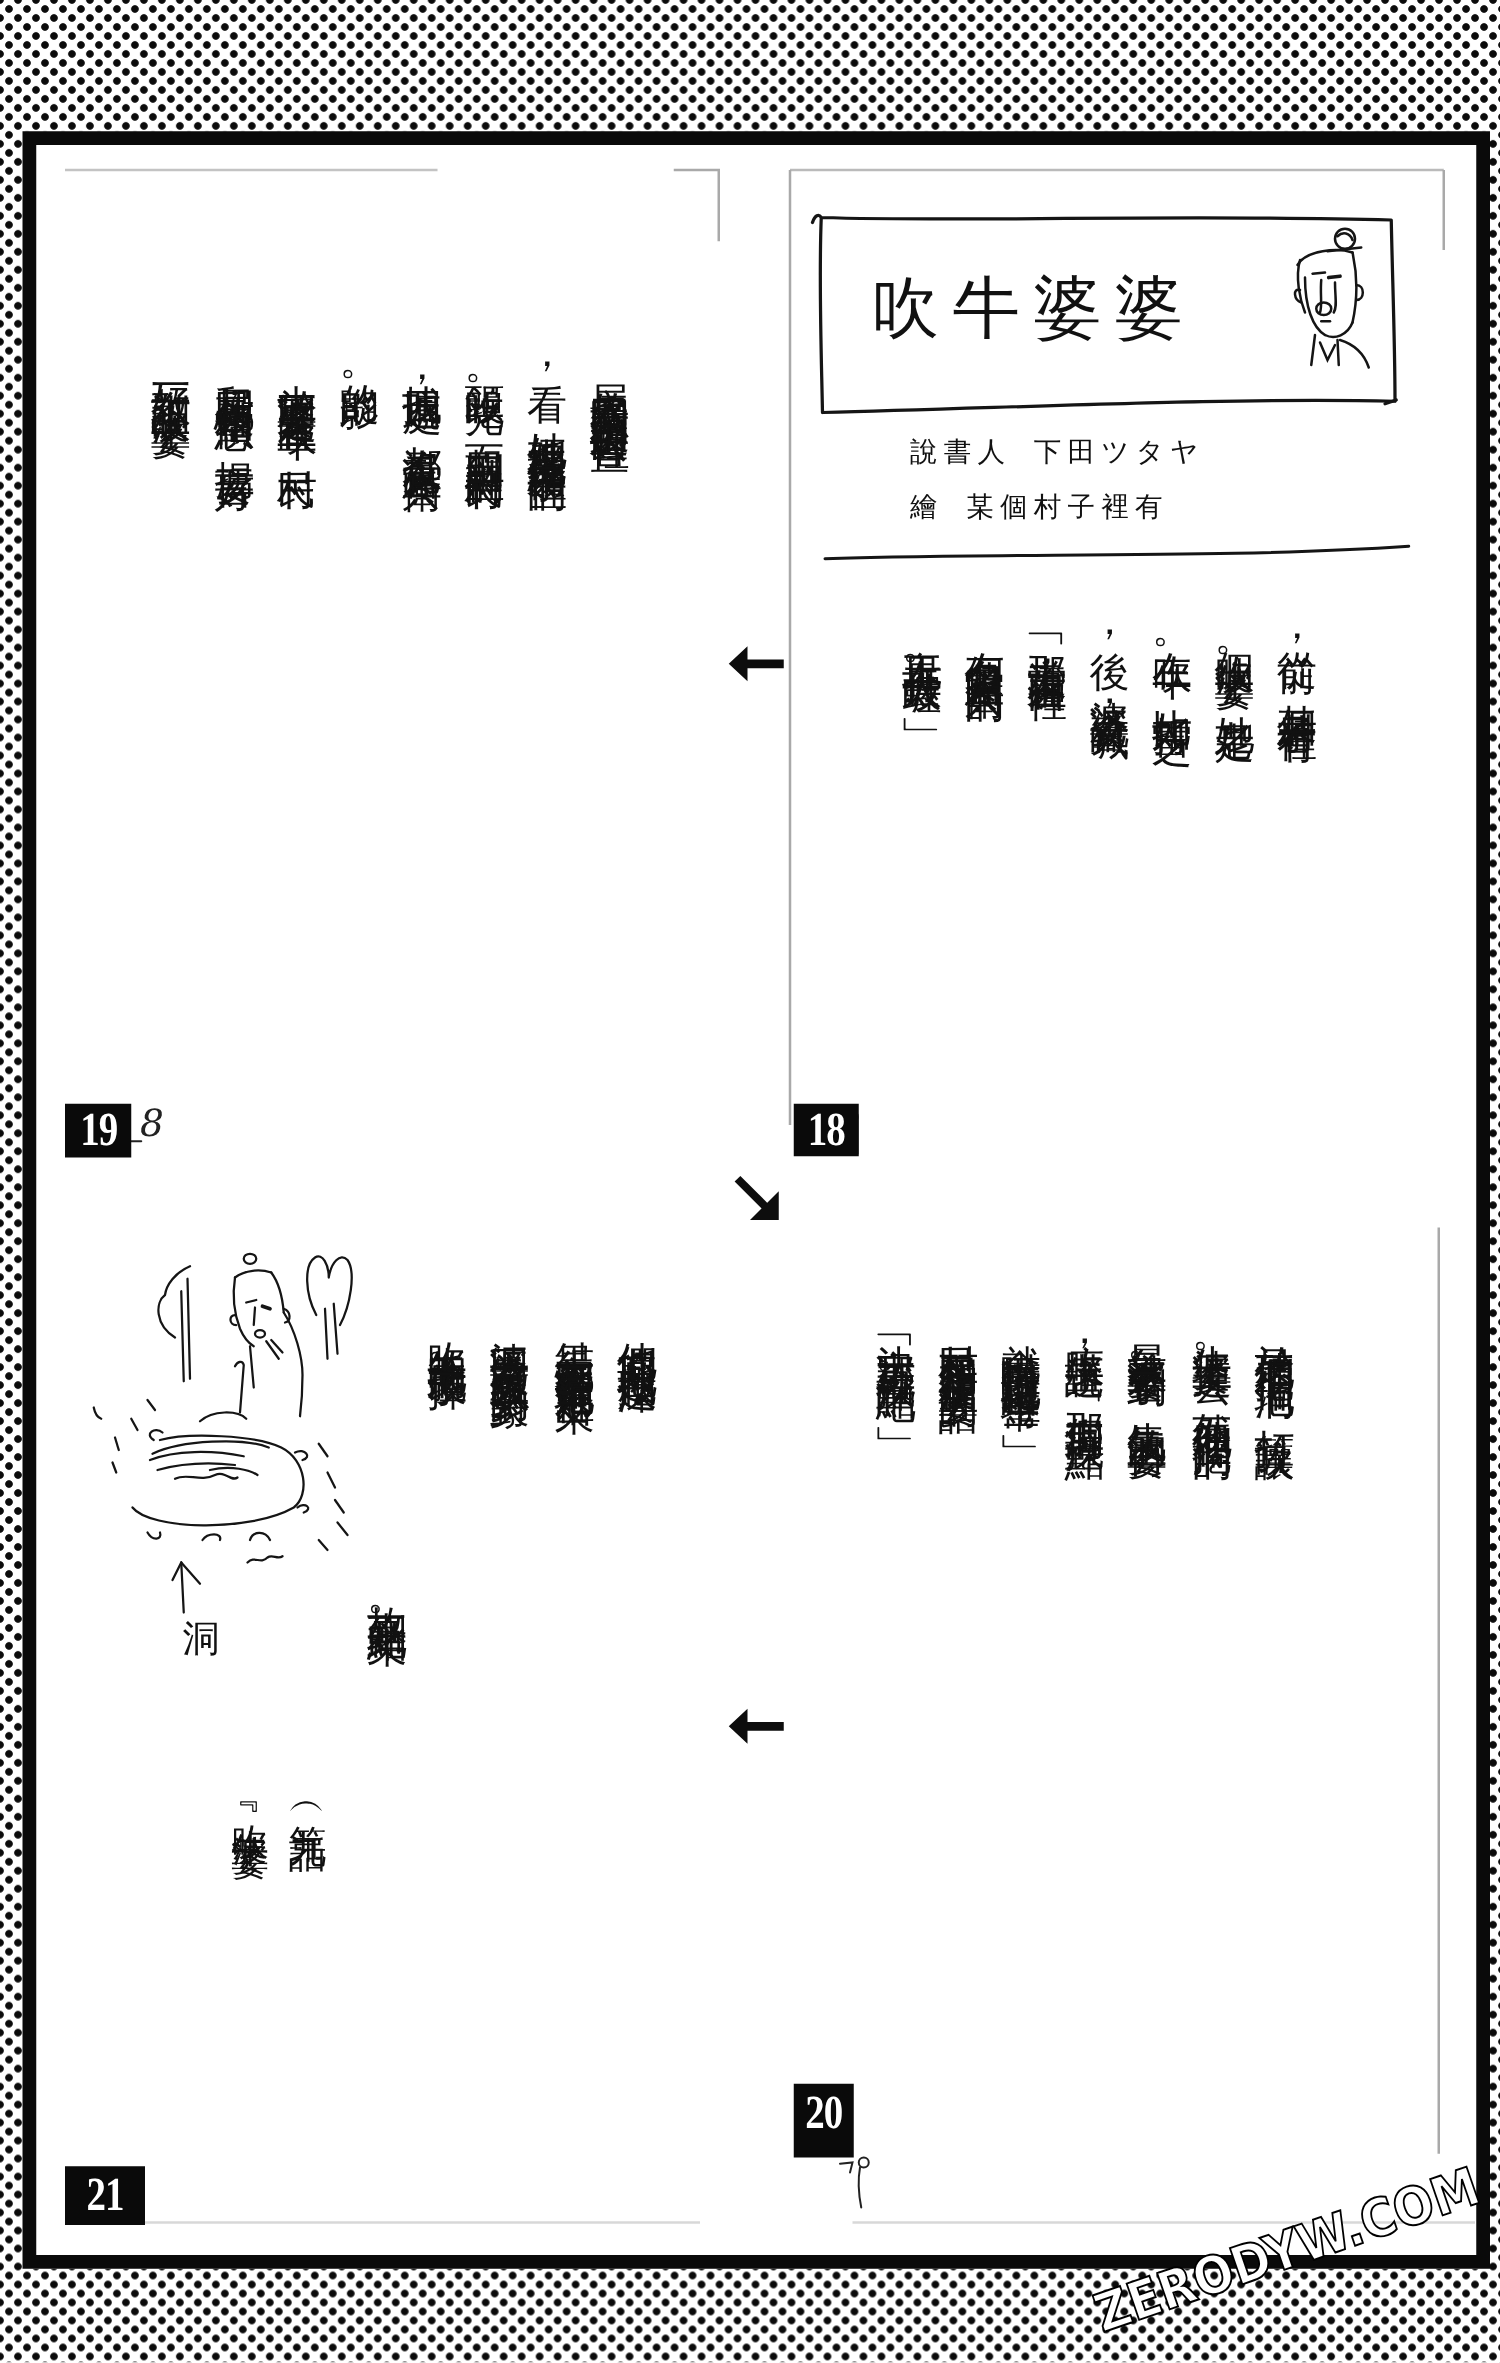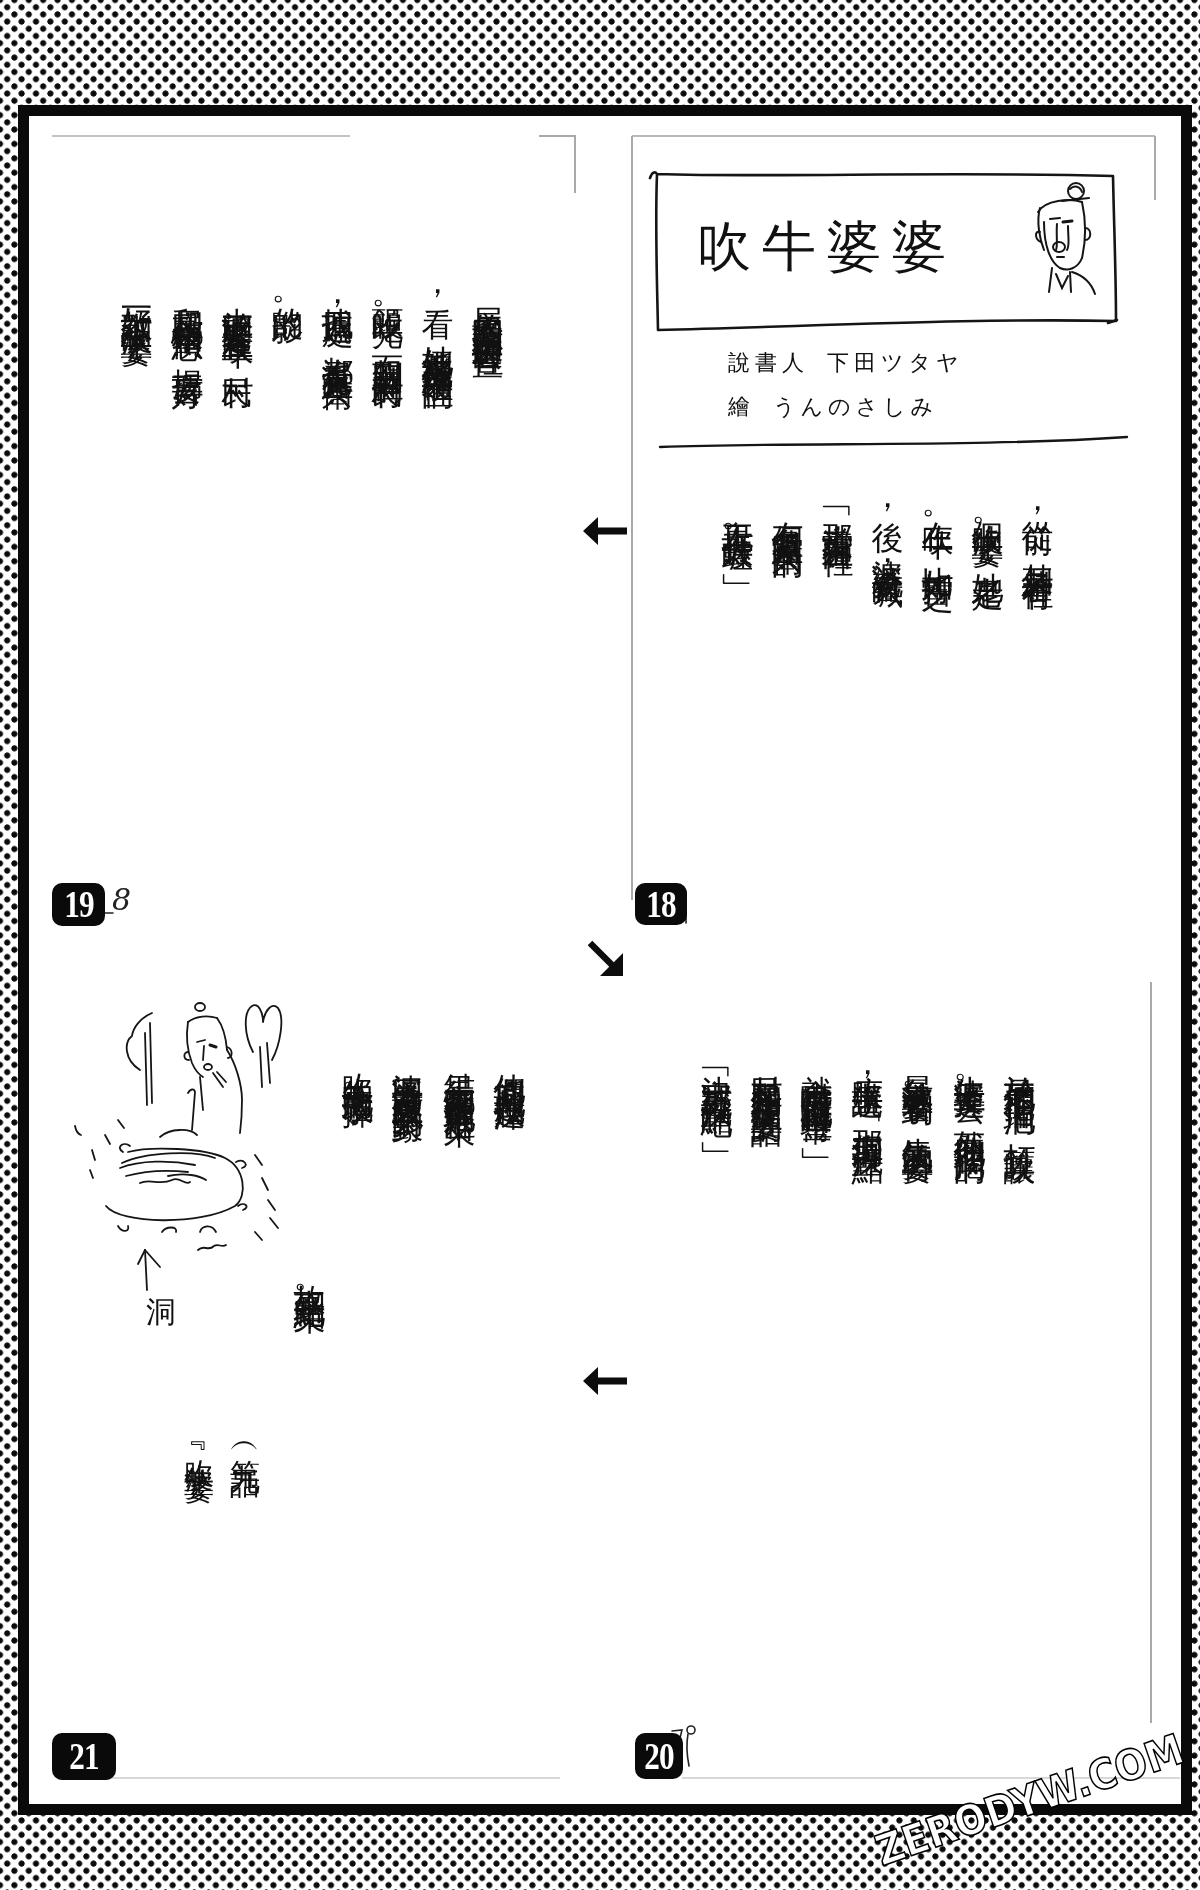--- a/index.html
+++ b/index.html
@@ -31,21 +31,21 @@
   }
   .credit {
     position: absolute; left: 728px;
     font-family: "DejaVu Sans", sans-serif; font-size: 22px; line-height: 34px;
     letter-spacing: 5px; color: #111111; white-space: nowrap;
   }
   .credit .name { margin-left: 18px; }
   .pnum {
     position: absolute; background: #0a0a0a; color: #ffffff;
     font-family: "Liberation Serif", serif; font-weight: bold; font-size: 38px;
-    text-align: center; overflow: hidden; border-radius: 10px;
+    text-align: center; overflow: hidden;
   }
   .pnum span { display: inline-block; transform: scaleX(0.82); letter-spacing: -1px; }
   .label-hole {
     position: absolute; left: 146px; top: 1296px;
     font-family: "DejaVu Sans", sans-serif; font-size: 30px; line-height: 32px; color: #111111;
   }
   .margin-mark {
     position: absolute; left: 112px; top: 884px;
     font-family: "DejaVu Serif", serif; font-style: italic; font-size: 30px; line-height: 32px;
     color: #222222;
@@ -177,21 +177,21 @@
       <path d="M145 1250 L 160 1267"></path>
     </g>
   </svg>
 
   <div class="panel">
     <div class="title-text">吹牛婆婆</div>
     <div class="credit" style="top:346px;">
       <span>說書人</span><span class="name">下田ツタヤ</span>
     </div>
     <div class="credit" style="top:390px;">
-      <span>繪</span><span class="name">うんのさしみ</span>
+      <span>繪</span><span class="name">某個村子裡有</span>
     </div>
   </div>
 
   <div class="panel">
     <div class="vcol" style="left:1022px; top:496px;">從前，某個村子裡有</div>
     <div class="vcol" style="left:972px; top:496px;">個吹牛婆婆。她老是</div>
     <div class="vcol" style="left:922px; top:496px;">在吹牛。比如打雷之</div>
     <div class="vcol" style="left:872px; top:496px;">後，婆婆就會大喊，</div>
     <div class="vcol" style="left:822px; top:496px;">「那道雷落在田裡，</div>
     <div class="vcol" style="left:772px; top:496px;">有個名叫雷咚兵衛的</div>
@@ -213,21 +213,21 @@
   </div>
 
   <div class="panel">
     <div class="vcol" style="left:1004px; top:1050px;">於是他們挖了一個地洞，打算讓吹</div>
     <div class="vcol" style="left:954px; top:1050px;">牛婆婆掉進去。然而他們在挖洞的</div>
     <div class="vcol" style="left:902px; top:1050px;">景象被婆婆看到了。生氣的婆婆再</div>
     <div class="vcol" style="left:852px; top:1050px;">度吹牛說道，「那個洞再挖深一點，</div>
     <div class="vcol" style="left:801px; top:1050px;">就會嘩啦嘩啦地跑出一堆金幣。」</div>
     <div class="vcol" style="left:751px; top:1050px;">村民和居民卻相信了婆婆的話，</div>
     <div class="vcol" style="left:701px; top:1050px;">決定「那就再挖深一點吧。」</div>
-    <div class="pnum" style="left:635px; top:1733px; width:48px; height:46px; line-height:46px;"><span>20</span></div>
+    <div class="pnum" style="left:635px; top:1667px; width:48px; height:59px; line-height:46px;"><span>20</span></div>
   </div>
 
   <div class="panel">
     <div class="vcol" style="left:494px; top:1048px;">他們高興地越挖越深，</div>
     <div class="vcol" style="left:444px; top:1048px;">結果大家都被困在地洞裡出不來。</div>
     <div class="vcol" style="left:392px; top:1048px;">婆婆因為沒有可以吹牛的對象，</div>
     <div class="vcol" style="left:342px; top:1048px;">吹牛的毛病就改掉了。</div>
     <div class="vcol" style="left:294px; top:1260px;">故事到此結束。</div>
     <div class="vcol small" style="left:229px; top:1432px;">（第九話</div>
     <div class="vcol small" style="left:183px; top:1432px;">『吹牛婆婆』）</div>

